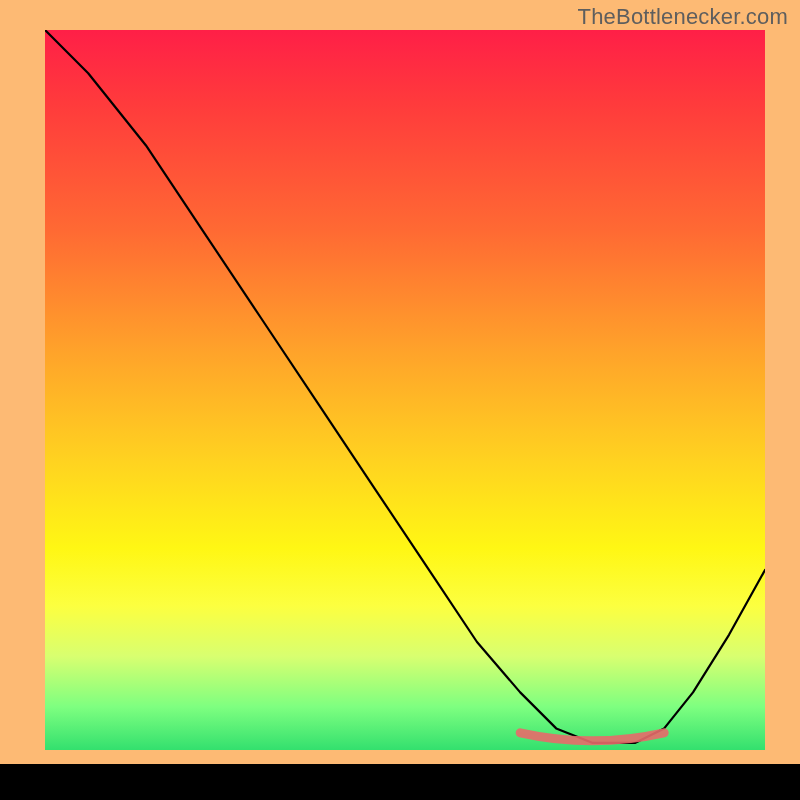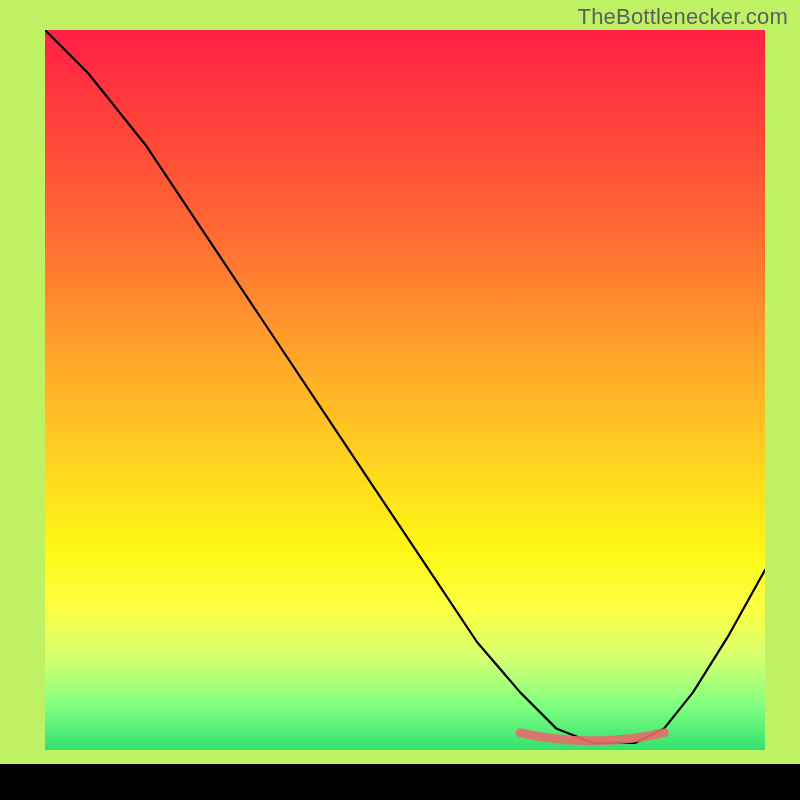--- a/index.html
+++ b/index.html
@@ -8,21 +8,21 @@
     width: 800px;
     height: 800px;
     background: #000;
     overflow: hidden;
     font-family: Arial, Helvetica, sans-serif;
   }
   .frame {
     position: relative;
     width: 800px;
     height: 764px;
-    background: #bef264;
+    background: #fdba74;
   }
   .watermark {
     position: absolute;
     top: 4px;
     right: 12px;
     color: #5e5e5e;
     font-size: 22px;
     letter-spacing: 0.2px;
     z-index: 5;
   }

